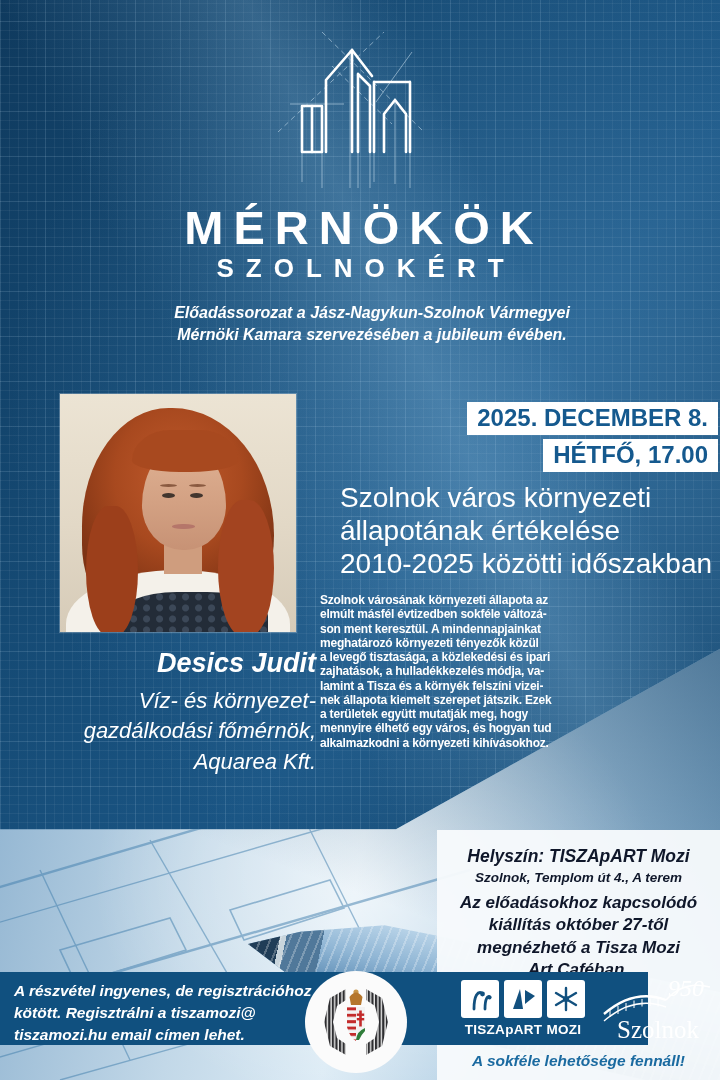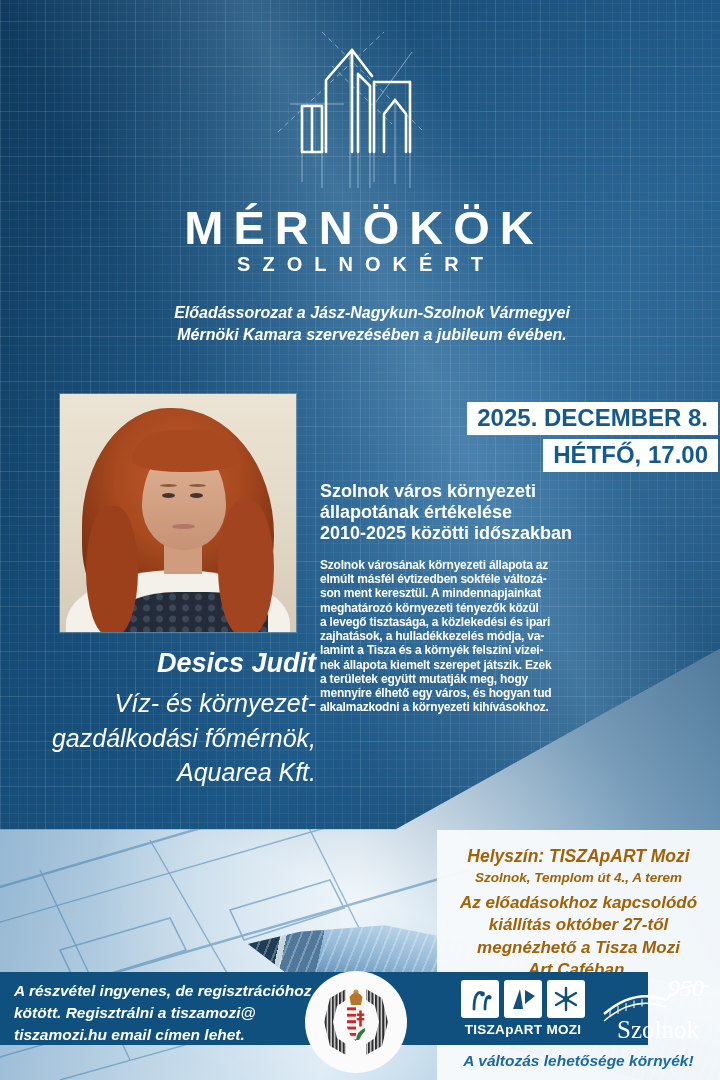--- a/index.html
+++ b/index.html
@@ -27,21 +27,21 @@
   }
 
   .building-logo{position:absolute;left:272px;top:32px;z-index:2;}
 
   .brand-title{
     position:absolute;left:0;top:200px;width:720px;z-index:2;text-align:center;
     color:#fff;font-size:47px;font-weight:bold;letter-spacing:10px;padding-left:8px;box-sizing:border-box;
   }
   .brand-subtitle{
     position:absolute;left:0;top:253px;width:720px;z-index:2;text-align:center;
-    color:#fff;font-size:20px;font-weight:600;letter-spacing:12px;padding-left:12px;box-sizing:border-box;
+    color:#fff;font-size:26px;font-weight:600;letter-spacing:12px;padding-left:12px;box-sizing:border-box;
   }
   .series{
     position:absolute;left:12px;top:302px;width:720px;z-index:2;text-align:center;
     color:#fff;font-size:16px;font-weight:bold;font-style:italic;line-height:1.35;white-space:pre-line;
   }
 
   
   .portrait{
     position:absolute;left:60px;top:394px;width:236px;height:238px;z-index:2;overflow:hidden;
     background:linear-gradient(180deg,#ece4d4 0%,#e2d8c6 55%,#d6cbb8 100%);
@@ -61,27 +61,27 @@
     background:linear-gradient(180deg,#e0b294 0%,#d3a183 55%,#c79275 100%);
     border-radius:50% 50% 48% 48%/58% 58% 42% 42%;}
   .p-fringe{position:absolute;left:72px;top:36px;width:106px;height:42px;background:#a8491f;
     border-radius:50% 50% 62% 62%/100% 100% 38% 38%;}
   .p-brow{position:absolute;width:17px;height:3px;background:#8a5a40;border-radius:50%;}
   .p-eye{position:absolute;width:13px;height:5px;background:#42362e;border-radius:50%;}
   .p-mouth{position:absolute;left:112px;top:130px;width:23px;height:5px;background:#b5766a;border-radius:45%;}
 
   .speaker{position:absolute;left:0;top:648px;width:296px;z-index:2;text-align:right;color:#fff;margin-left:20px;}
   .speaker-name{font-size:27px;font-weight:bold;font-style:italic;margin-bottom:7px;}
-  .speaker-role{font-size:25px;font-style:italic;line-height:1.38;white-space:pre-line;}
+  .speaker-role{font-size:22px;font-style:italic;line-height:1.38;white-space:pre-line;}
 
   
   .talk-col{position:absolute;left:320px;top:402px;width:398px;z-index:2;}
   .badge-row{margin-bottom:4px;text-align:right;}
   .badge{display:inline-block;background:#fff;color:#15598e;font-weight:bold;font-size:24px;padding:2px 10px 3px;}
-  .talk-title{margin-top:9px;color:#fff;font-weight:bold;font-size:18px;line-height:1.18;white-space:pre-line;}
+  .talk-title{margin-top:9px;color:#fff;font-weight:normal;font-size:28px;line-height:1.18;white-space:pre-line;margin-left:20px;}
   .talk-desc{margin-top:13px;color:#fff;font-weight:600;font-size:12px;line-height:1.19;white-space:pre-line;letter-spacing:-0.2px;}
 
   
   .blueprint-photo{
     position:absolute;left:0;top:640px;width:720px;height:440px;z-index:1;
     clip-path:polygon(0 43%, 55% 43%, 100% 2%, 100% 100%, 0 100%);
     background-image:
       linear-gradient(200deg, rgba(18,62,98,0.50) 0%, rgba(18,62,98,0.22) 30%, rgba(18,62,98,0) 55%),
       radial-gradient(60% 80% at 52% 55%, rgba(255,255,255,0.55), rgba(255,255,255,0) 65%),
       linear-gradient(100deg,#8fb3d0 0%,#c2d8e8 30%,#dcebf5 50%,#a8c8e0 75%,#7ca6c6 100%);
@@ -93,21 +93,21 @@
     background-image:
       repeating-linear-gradient(100deg, rgba(255,255,255,0.26) 0 2px, rgba(255,255,255,0) 2px 9px),
       linear-gradient(90deg,#203d57 0 30px,#c9d5dc 30px 36px,#50789a 36px 72px,rgba(0,0,0,0) 72px),
       linear-gradient(180deg,#bcd6ea 0%,#8fb5d4 38%,#5d8cb4 72%,#3a6a96 100%);
   }
   .bp-lines{position:absolute;left:0;top:0;}
 
   
   .venue-panel{
     position:absolute;left:437px;top:830px;width:283px;height:250px;z-index:2;
-    background:rgba(247,250,252,0.96);text-align:center;color:#a16207;box-sizing:border-box;padding-top:16px;
+    background:rgba(247,250,252,0.96);text-align:center;color:#0f172a;box-sizing:border-box;padding-top:16px;
   }
   .venue-name{font-size:17.5px;font-weight:bold;font-style:italic;}
   .venue-address{font-size:13.5px;font-weight:600;font-style:italic;margin-top:3px;}
   .venue-exhibition{margin-top:7px;font-size:17px;font-weight:600;font-style:italic;line-height:1.32;white-space:pre-line;}
 
   
   .footer-band{position:absolute;left:0;top:972px;width:648px;height:73px;background:#10507f;z-index:3;}
   .registration{
     position:absolute;left:14px;top:8px;color:#fff;
     font-size:15.5px;font-weight:600;font-style:italic;line-height:1.42;white-space:pre-line;
@@ -305,15 +305,15 @@
         <path d="M34,34 V26.5"></path>
       <path d="M42,32.5 V25"></path>
         <path d="M50,32 V24.5"></path>
         <path d="M58,32.5 V25"></path>
       <path d="M66,26 Q84,6 110,13" stroke-width="1.6"></path>
     </g>
     <text x="68" y="22" font-size="24" font-style="italic" font-family="Liberation Serif, serif" fill="#ffffff">950</text>
     <text x="17" y="64" font-size="25" font-family="Liberation Serif, serif" fill="#ffffff">Szolnok</text>
   </svg>
 
-  <div class="motto">A változás lehetősége környék!</div>
+  <div class="motto">A sokféle lehetősége fennáll!</div>
 
 </div>
 
 </body></html>

